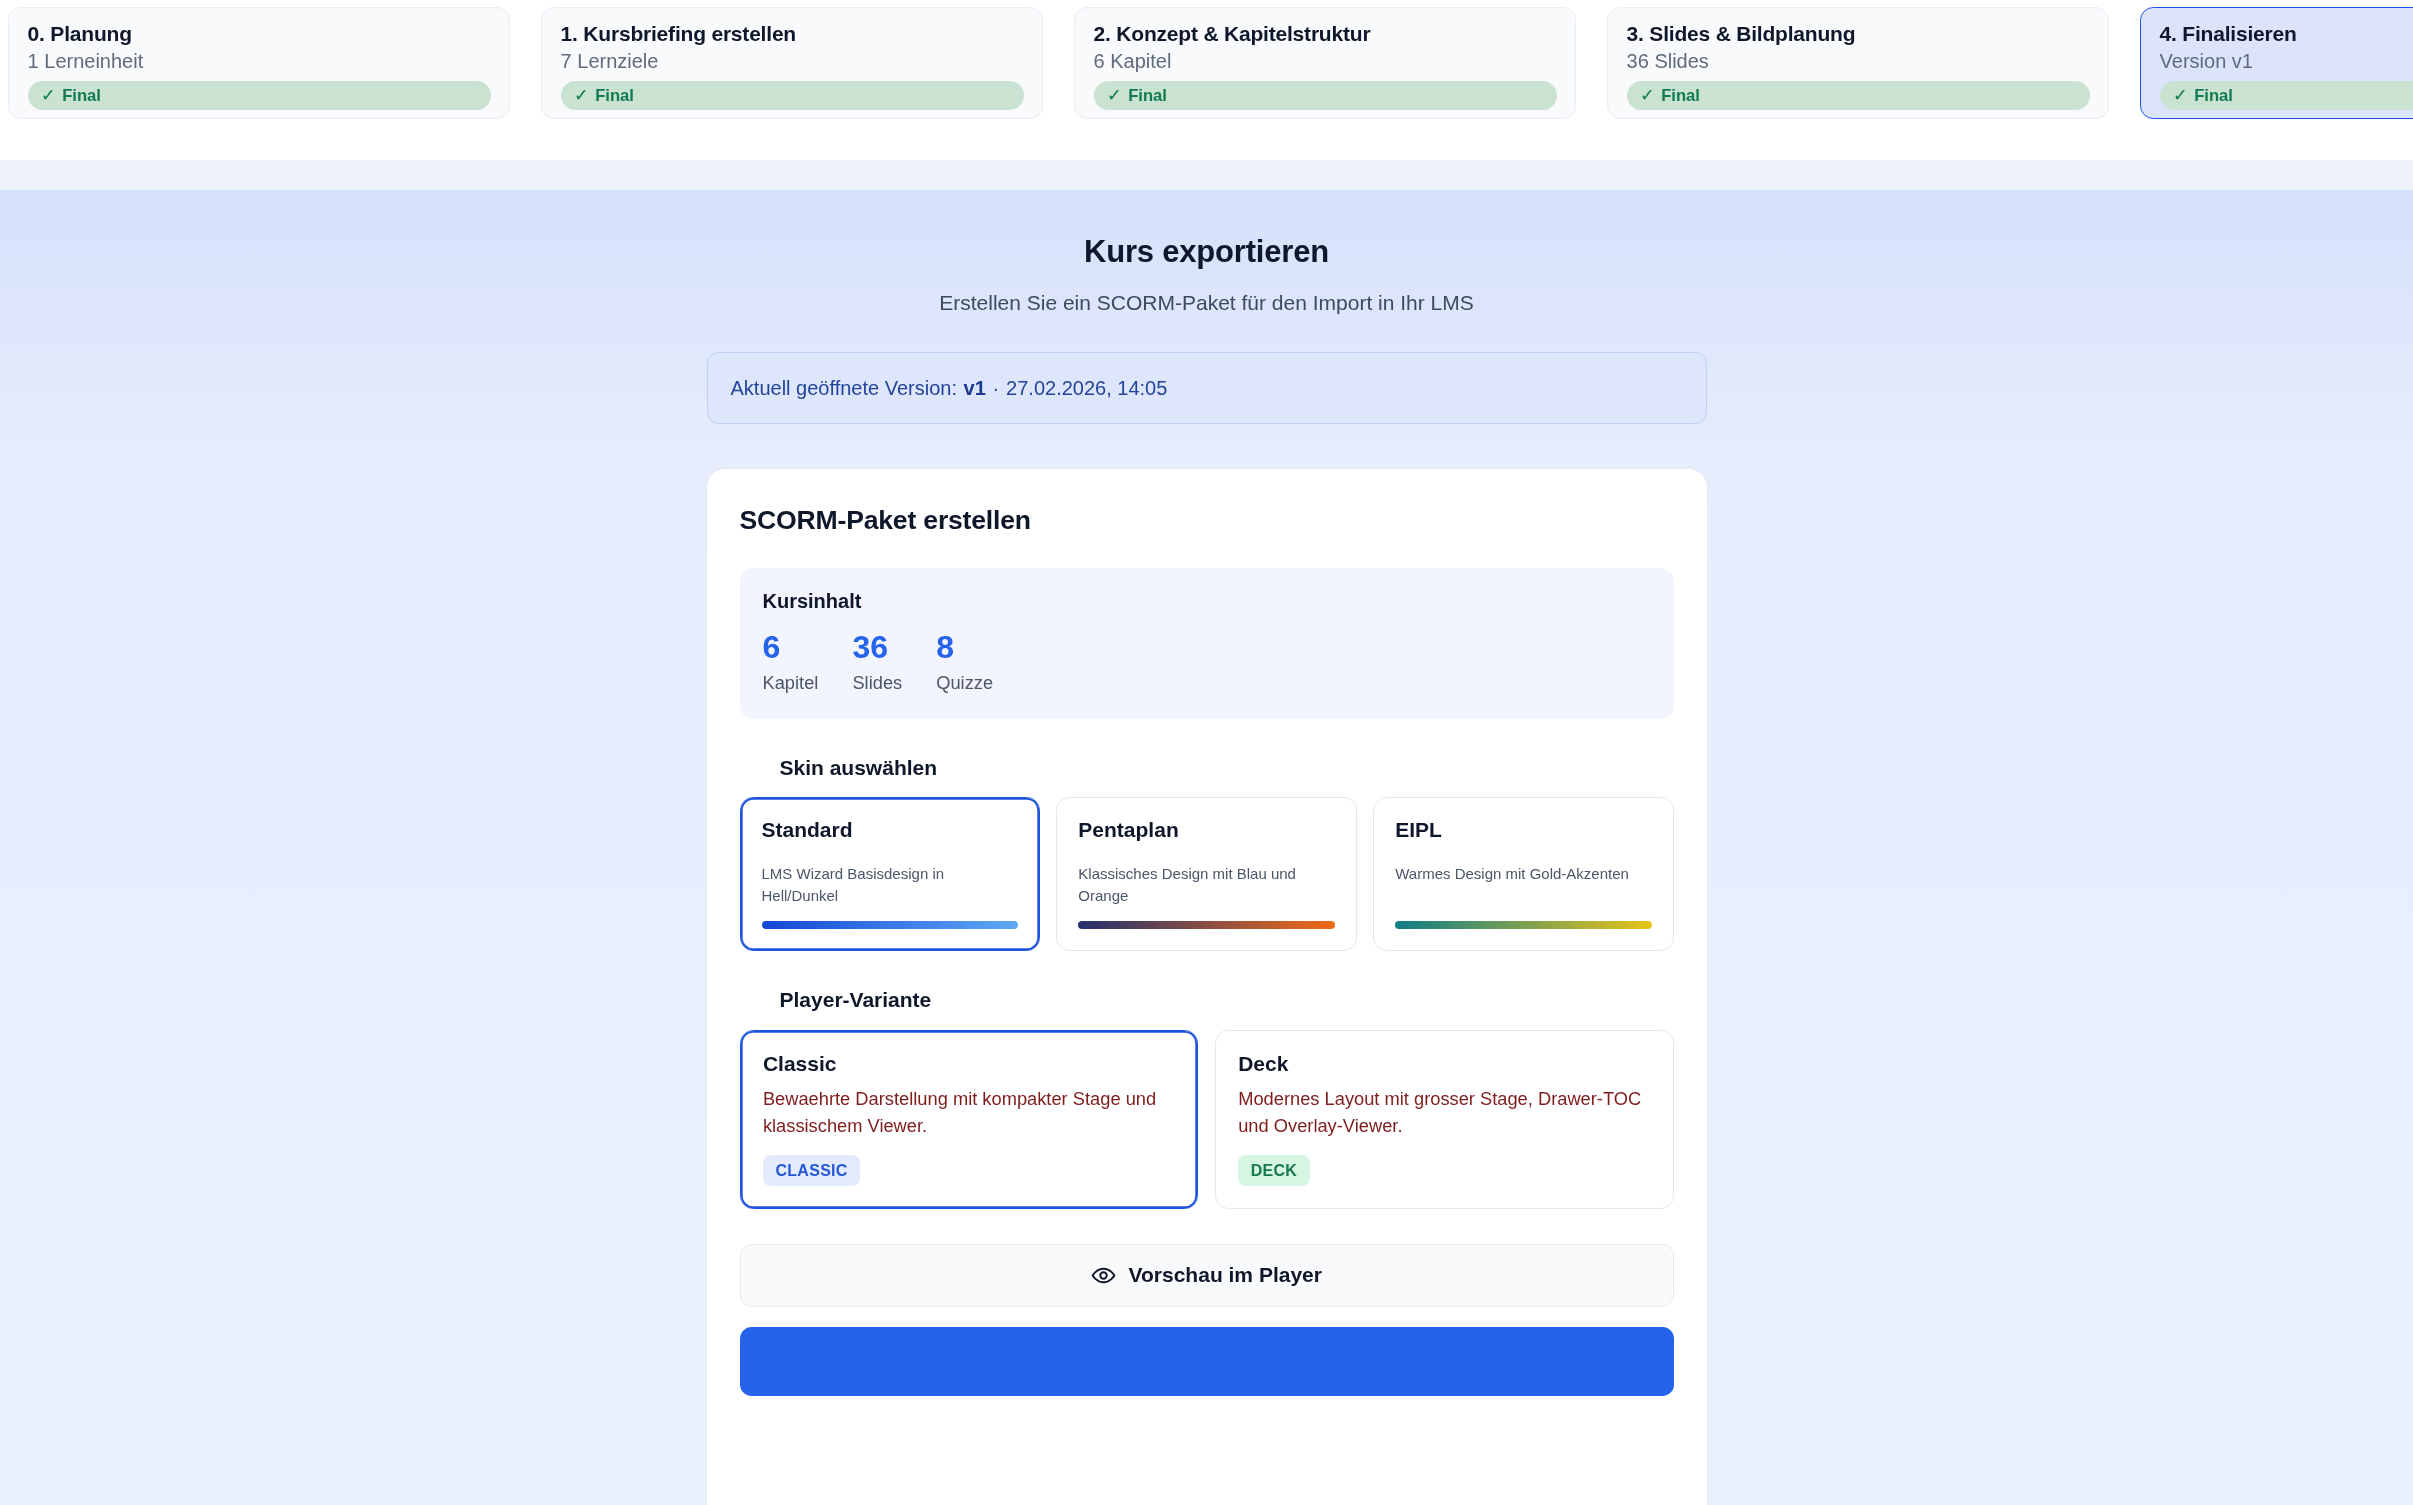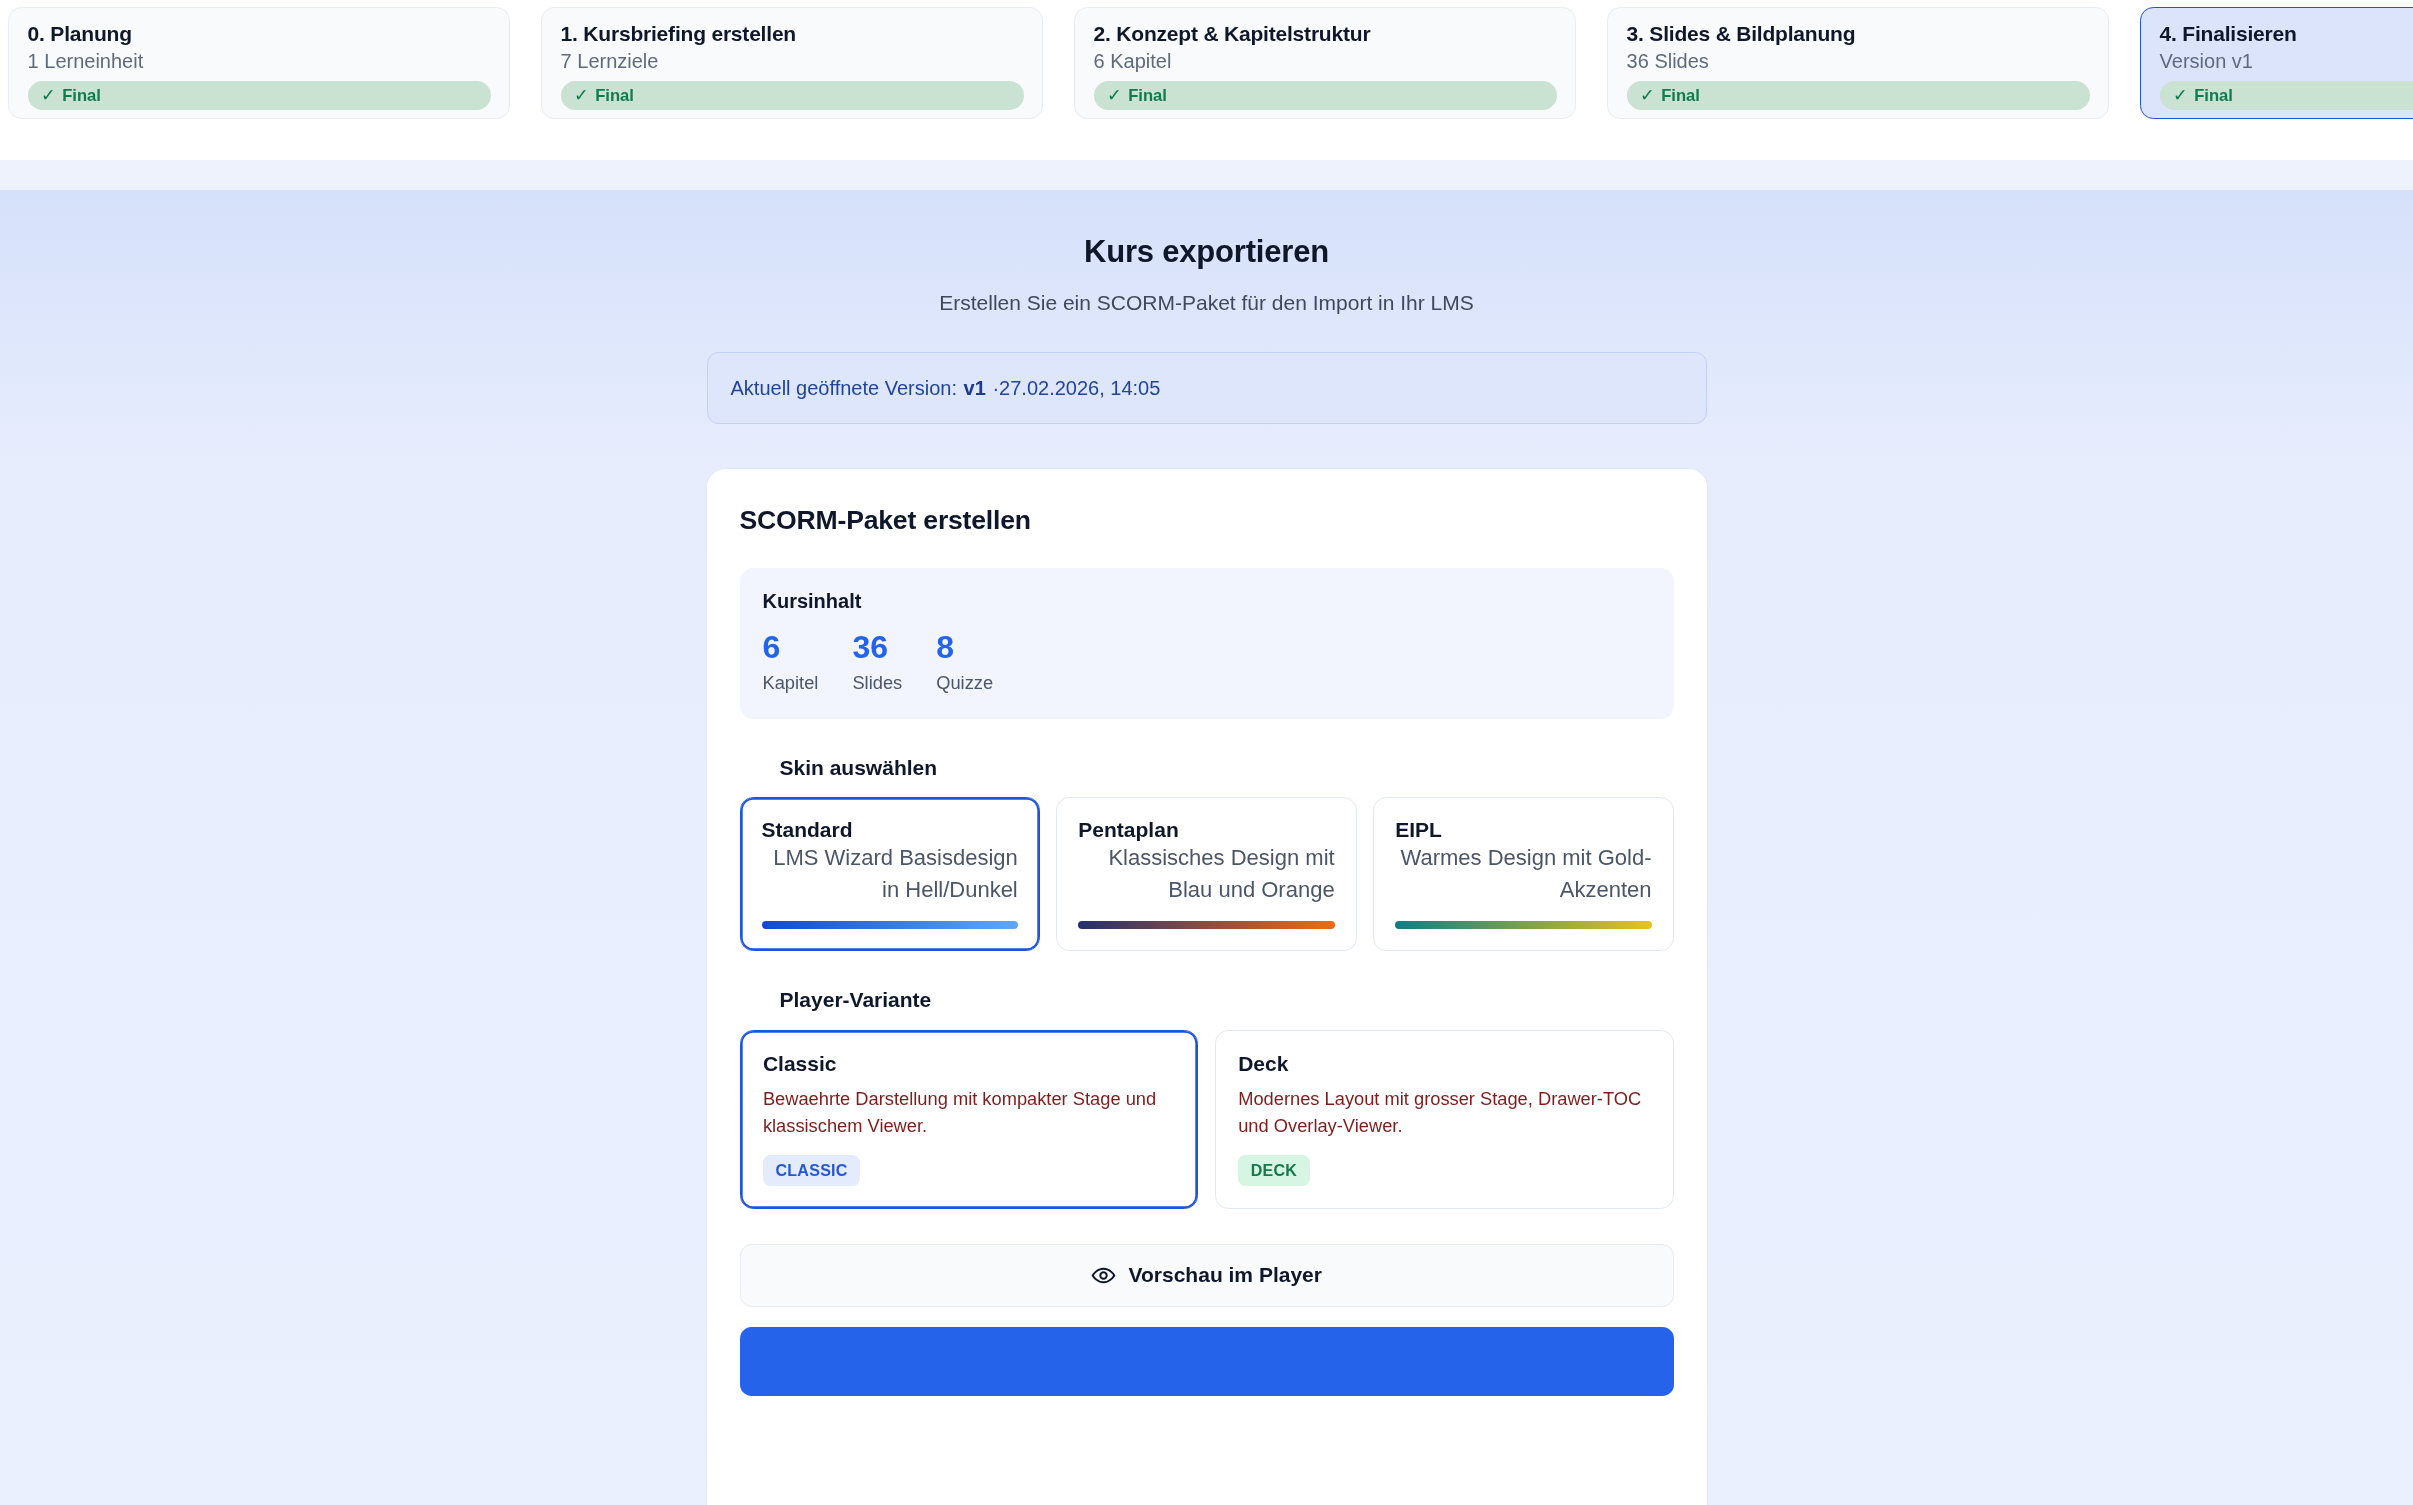--- a/index.html
+++ b/index.html
@@ -175,25 +175,24 @@
   .skin.selected {
     border-color: #1d53dd;
     box-shadow: 0 0 0 1.7px #1d53dd inset;
   }
   .skin-name {
     font-size: 21px;
     font-weight: bold;
     color: #0f172a;
   }
   .skin-desc {
-    font-size: 22px;
+    font-size: 15px;
     line-height: 1.42;
     color: #4b5668;
-    margin-top: 0;
-    text-align: right;
+    margin-top: 21px;
   }
   .skin-bar {
     position: absolute;
     left: 21px;
     right: 21px;
     bottom: 21.6px;
     height: 7.5px;
     border-radius: 4.2px;
   }
 
@@ -326,21 +325,21 @@
 
 <div class="page">
 
   <div class="hero-title">Kurs exportieren</div>
   <div class="hero-sub">Erstellen Sie ein SCORM-Paket für den Import in Ihr LMS</div>
 
   <div class="version-bar">
     <span>Aktuell geöffnete Version:</span>
     <b style="margin-left:6.6px">v1</b>
     <span style="margin-left:6.6px">·</span>
-    <span style="margin-left:0">27.02.2026, 14:05</span>
+    <span style="margin-left:7px">27.02.2026, 14:05</span>
   </div>
 
   <div class="card">
 
     <div class="card-title">SCORM-Paket erstellen</div>
 
     <div class="stats-box">
       <div class="stats-label">Kursinhalt</div>
       <div class="stats-row">
         <div class="stat">

